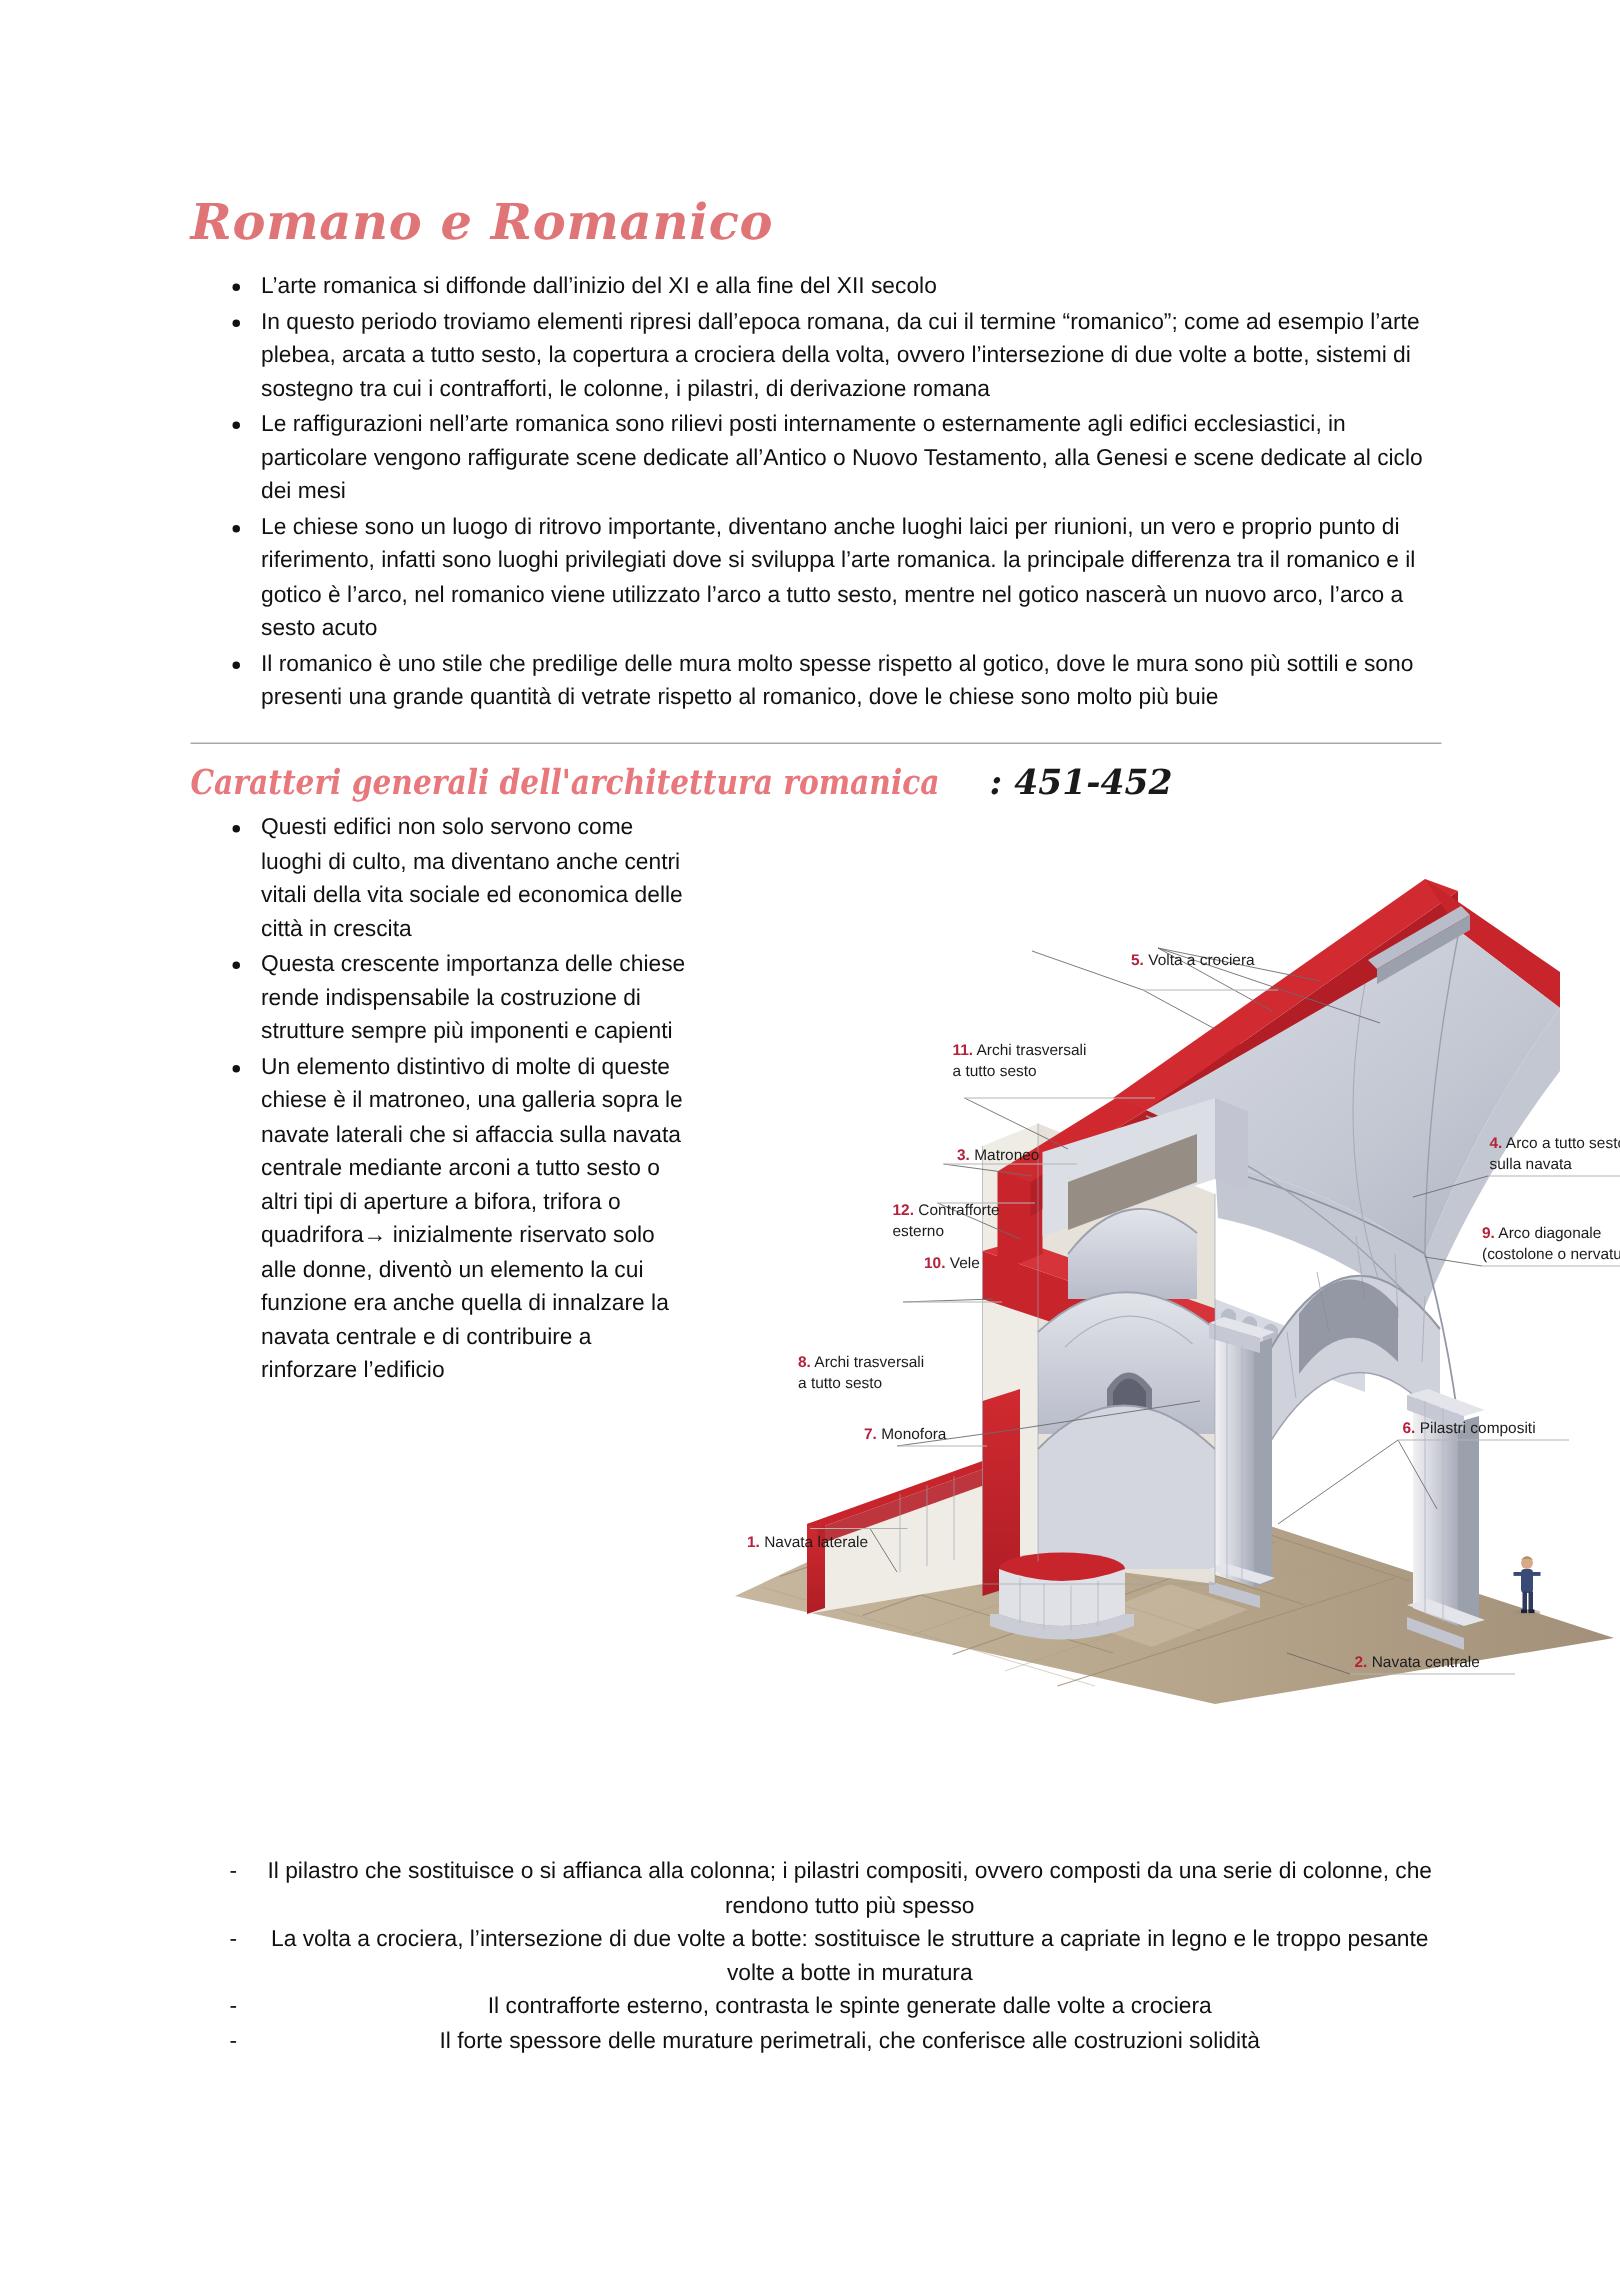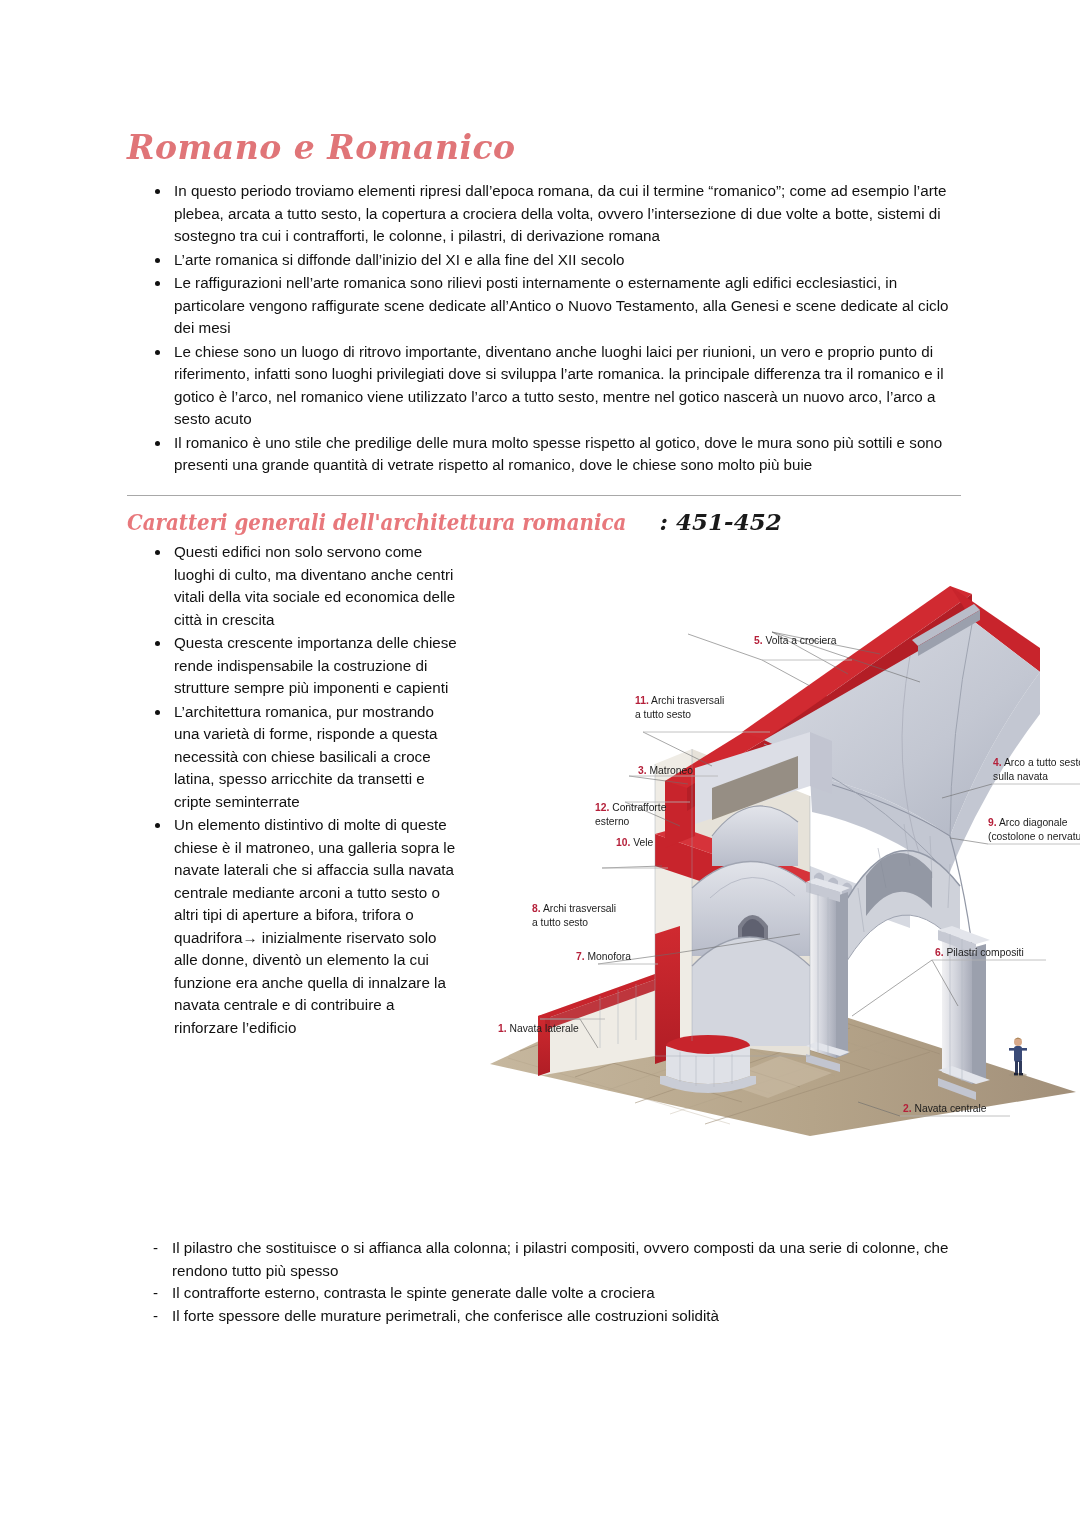--- a/index.html
+++ b/index.html
@@ -79,20 +79,21 @@
     top: 9px;
     width: 5px;
     height: 5px;
     border-radius: 50%;
     background: #111111;
   }
   ul.subbullets {
     list-style: none;
     margin: 0;
     padding: 0;
+    text-align: center;
   }
   ul.subbullets > li {
     position: relative;
     padding-left: 45px;
     font-size: 15.2px;
     line-height: 1.48;
     color: #111111;
   }
   ul.subbullets > li::before {
     content: "-";
@@ -148,40 +149,39 @@
 </style>
 </head>
 <body>
 
 <div class="page">
   <div class="content">
 
     <h1 class="doc-title">Romano e Romanico</h1>
 
     <ul class="bullets">
+      <li>L’arte romanica si diffonde dall’inizio del XI e alla fine del XII secolo</li>
       <li>In questo periodo troviamo elementi ripresi dall’epoca romana, da cui il termine “romanico”; come ad esempio l’arte plebea, arcata a tutto sesto, la copertura a crociera della volta, ovvero l’intersezione di due volte a botte, sistemi di sostegno tra cui i contrafforti, le colonne, i pilastri, di derivazione romana</li>
-      <li>L’arte romanica si diffonde dall’inizio del XI e alla fine del XII secolo</li>
       <li>Le raffigurazioni nell’arte romanica sono rilievi posti internamente o esternamente agli edifici ecclesiastici, in particolare vengono raffigurate scene dedicate all’Antico o Nuovo Testamento, alla Genesi e scene dedicate al ciclo dei mesi</li>
       <li>Le chiese sono un luogo di ritrovo importante, diventano anche luoghi laici per riunioni, un vero e proprio punto di riferimento, infatti sono luoghi privilegiati dove si sviluppa l’arte romanica. la principale differenza tra il romanico e il gotico è l’arco, nel romanico viene utilizzato l’arco a tutto sesto, mentre nel gotico nascerà un nuovo arco, l’arco a sesto acuto</li>
       <li>Il romanico è uno stile che predilige delle mura molto spesse rispetto al gotico, dove le mura sono più sottili e sono presenti una grande quantità di vetrate rispetto al romanico, dove le chiese sono molto più buie</li>
     </ul>
 
     <hr class="divider">
 
     <div class="section-heading">
       <span class="sh-main">Caratteri generali dell'architettura romanica</span><span class="sh-pages">: 451-452</span>
     </div>
 
     <div class="two-col">
 
       <div class="col-left">
         <ul class="bullets">
           <li>Questi edifici non solo servono come luoghi di culto, ma diventano anche centri vitali della vita sociale ed economica delle città in crescita</li>
           <li>Questa crescente importanza delle chiese rende indispensabile la costruzione di strutture sempre più imponenti e capienti</li>
-          <li>L’architettura romanica, pur mostrando una varietà di forme, risponde a questa necessità con chiese basilicali a croce latina, spesso arricchite da transetti e cripte seminterrate</li>
           <li>Un elemento distintivo di molte di queste chiese è il matroneo, una galleria sopra le navate laterali che si affaccia sulla navata centrale mediante arconi a tutto sesto o altri tipi di aperture a bifora, trifora o quadrifora→ inizialmente riservato solo alle donne, diventò un elemento la cui funzione era anche quella di innalzare la navata centrale e di contribuire a rinforzare l’edificio</li>
         </ul>
       </div>
 
       <div class="diagram">
         <svg viewBox="0 0 610 615" xmlns="http://www.w3.org/2000/svg">
           <defs>
             <linearGradient id="vaultG" x1="0" y1="0" x2="1" y2="1">
               <stop offset="0%" stop-color="#d8dbe3"></stop>
               <stop offset="60%" stop-color="#c3c7d2"></stop>
@@ -489,19 +489,20 @@
           <span class="num">2.</span>
           <span>Navata centrale</span>
         </div>
       </div>
 
     </div>
 
     <div class="bottom-block">
       <ul class="subbullets">
         <li>Il pilastro che sostituisce o si affianca alla colonna; i pilastri compositi, ovvero composti da una serie di colonne, che rendono tutto più spesso</li>
+        <li>La volta a crociera, l’intersezione di due volte a botte: sostituisce le strutture a capriate in legno e le troppo pesante volte a botte in muratura</li>
         <li>Il contrafforte esterno, contrasta le spinte generate dalle volte a crociera</li>
         <li>Il forte spessore delle murature perimetrali, che conferisce alle costruzioni solidità</li>
       </ul>
     </div>
 
   </div>
 </div>
 
 </body></html>

